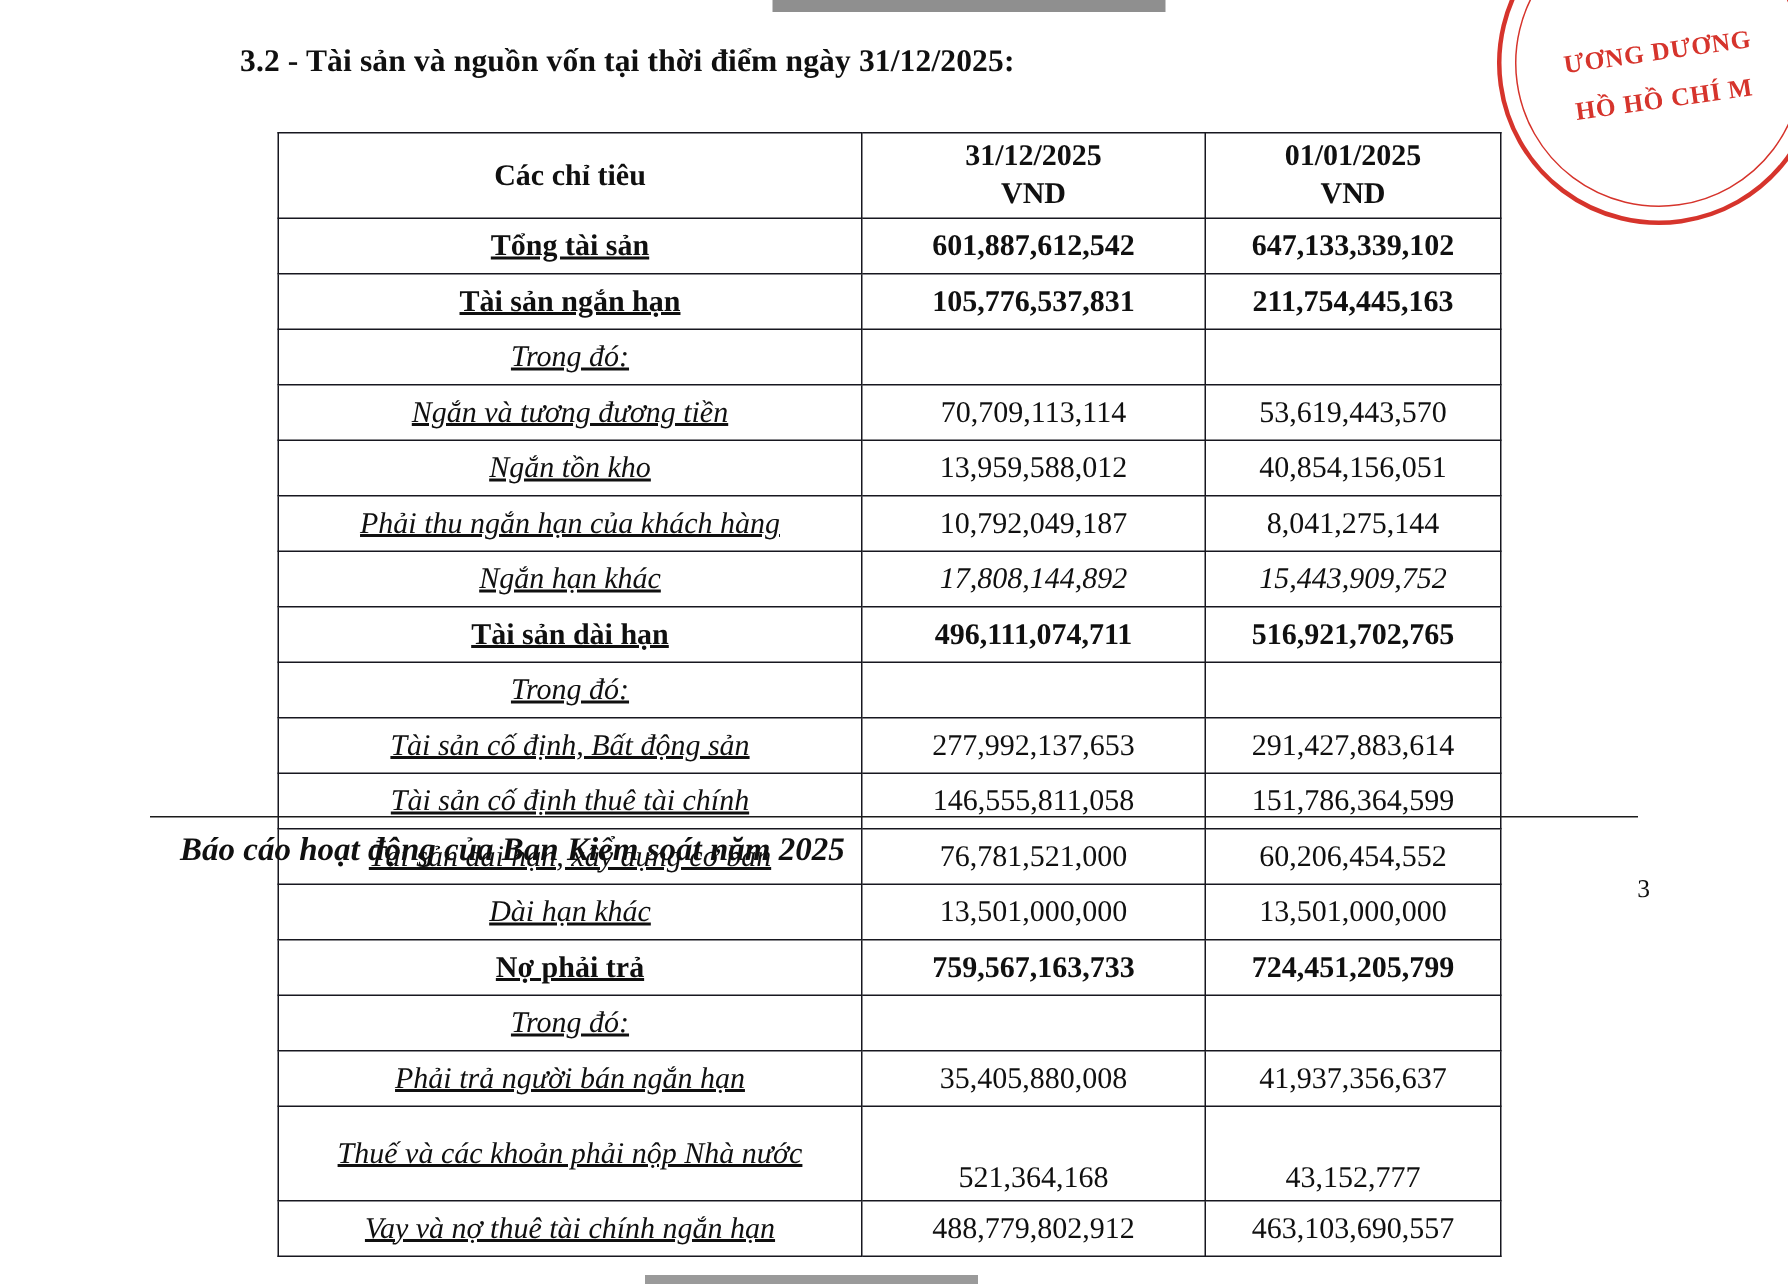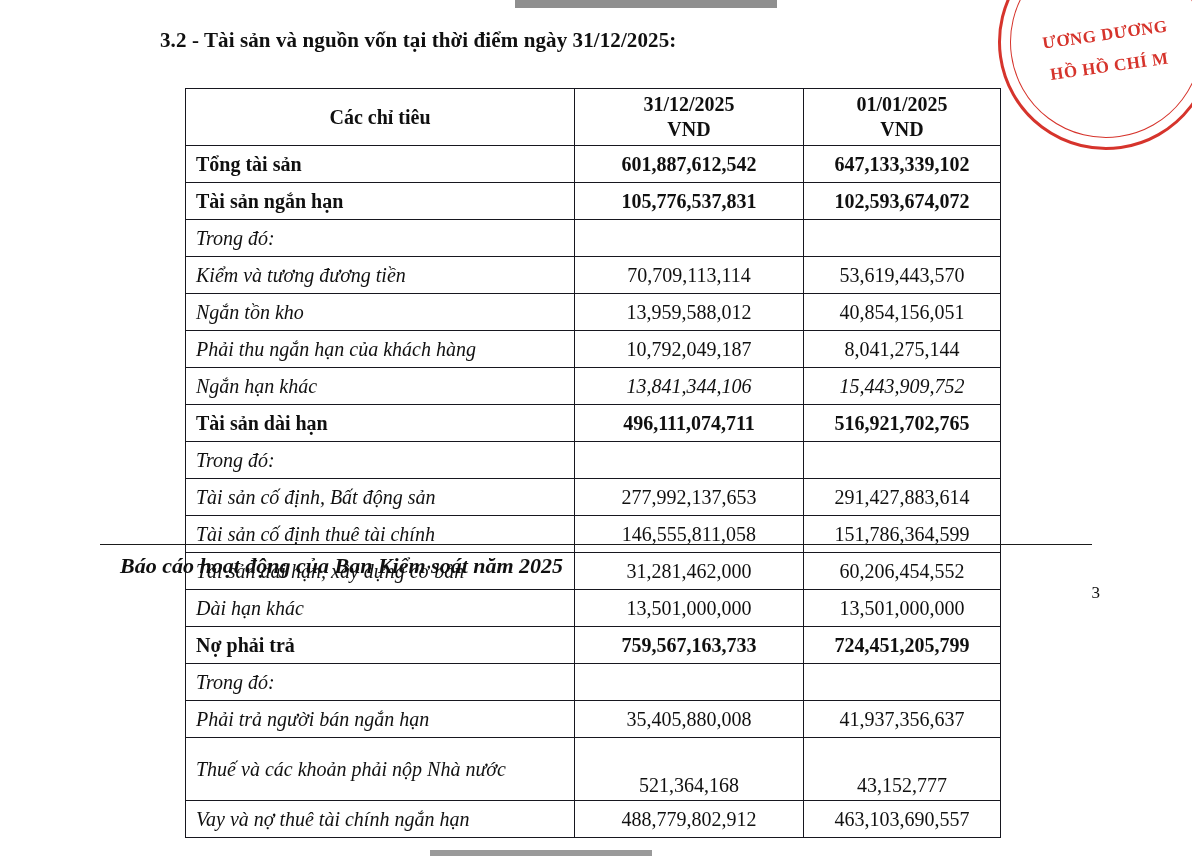--- a/index.html
+++ b/index.html
@@ -104,21 +104,21 @@
 
   th.head {
     text-align: center;
     font-weight: bold;
     font-size: 21px;
     line-height: 1.25;
     padding: 8px 6px;
   }
   th.head .sub { display: block; }
 
-  td.label { text-align: left; }
+  td.label { text-align: center; text-decoration: underline; }
   td.num { text-align: center; white-space: nowrap; }
 
   .bold { font-weight: bold; }
   .ital { font-style: italic; }
   .indent { padding-left: 28px; }
 
   .footer-note {
     position: absolute;
     left: 120px;
     bottom: 28px;
@@ -176,45 +176,45 @@
     </thead>
     <tbody>
         <tr>
           <td class="label bold">Tổng tài sản</td>
           <td class="num bold">601,887,612,542</td>
           <td class="num bold">647,133,339,102</td>
         </tr>
         <tr>
           <td class="label bold">Tài sản ngắn hạn</td>
           <td class="num bold">105,776,537,831</td>
-          <td class="num bold">102,593,674,072</td>
+          <td class="num bold">211,754,445,163</td>
         </tr>
         <tr>
           <td class="label ital">Trong đó:</td>
           <td class="num"></td>
           <td class="num"></td>
         </tr>
         <tr>
-          <td class="label ital indent">Kiểm và tương đương tiền</td>
+          <td class="label ital indent">Ngắn và tương đương tiền</td>
           <td class="num">70,709,113,114</td>
           <td class="num">53,619,443,570</td>
         </tr>
         <tr>
           <td class="label ital indent">Ngắn tồn kho</td>
           <td class="num">13,959,588,012</td>
           <td class="num">40,854,156,051</td>
         </tr>
         <tr>
           <td class="label ital indent">Phải thu ngắn hạn của khách hàng</td>
           <td class="num">10,792,049,187</td>
           <td class="num">8,041,275,144</td>
         </tr>
         <tr>
           <td class="label ital indent">Ngắn hạn khác</td>
-          <td class="num ital">13,841,344,106</td>
+          <td class="num ital">17,808,144,892</td>
           <td class="num ital">15,443,909,752</td>
         </tr>
         <tr>
           <td class="label bold">Tài sản dài hạn</td>
           <td class="num bold">496,111,074,711</td>
           <td class="num bold">516,921,702,765</td>
         </tr>
         <tr>
           <td class="label ital">Trong đó:</td>
           <td class="num"></td>
@@ -225,21 +225,21 @@
           <td class="num">277,992,137,653</td>
           <td class="num">291,427,883,614</td>
         </tr>
         <tr>
           <td class="label ital indent">Tài sản cố định thuê tài chính</td>
           <td class="num">146,555,811,058</td>
           <td class="num">151,786,364,599</td>
         </tr>
         <tr>
           <td class="label ital indent">Tài sản dài hạn, xây dựng cơ bản</td>
-          <td class="num">31,281,462,000</td>
+          <td class="num">76,781,521,000</td>
           <td class="num">60,206,454,552</td>
         </tr>
         <tr>
           <td class="label ital indent">Dài hạn khác</td>
           <td class="num">13,501,000,000</td>
           <td class="num">13,501,000,000</td>
         </tr>
         <tr>
           <td class="label bold">Nợ phải trả</td>
           <td class="num bold">759,567,163,733</td>

